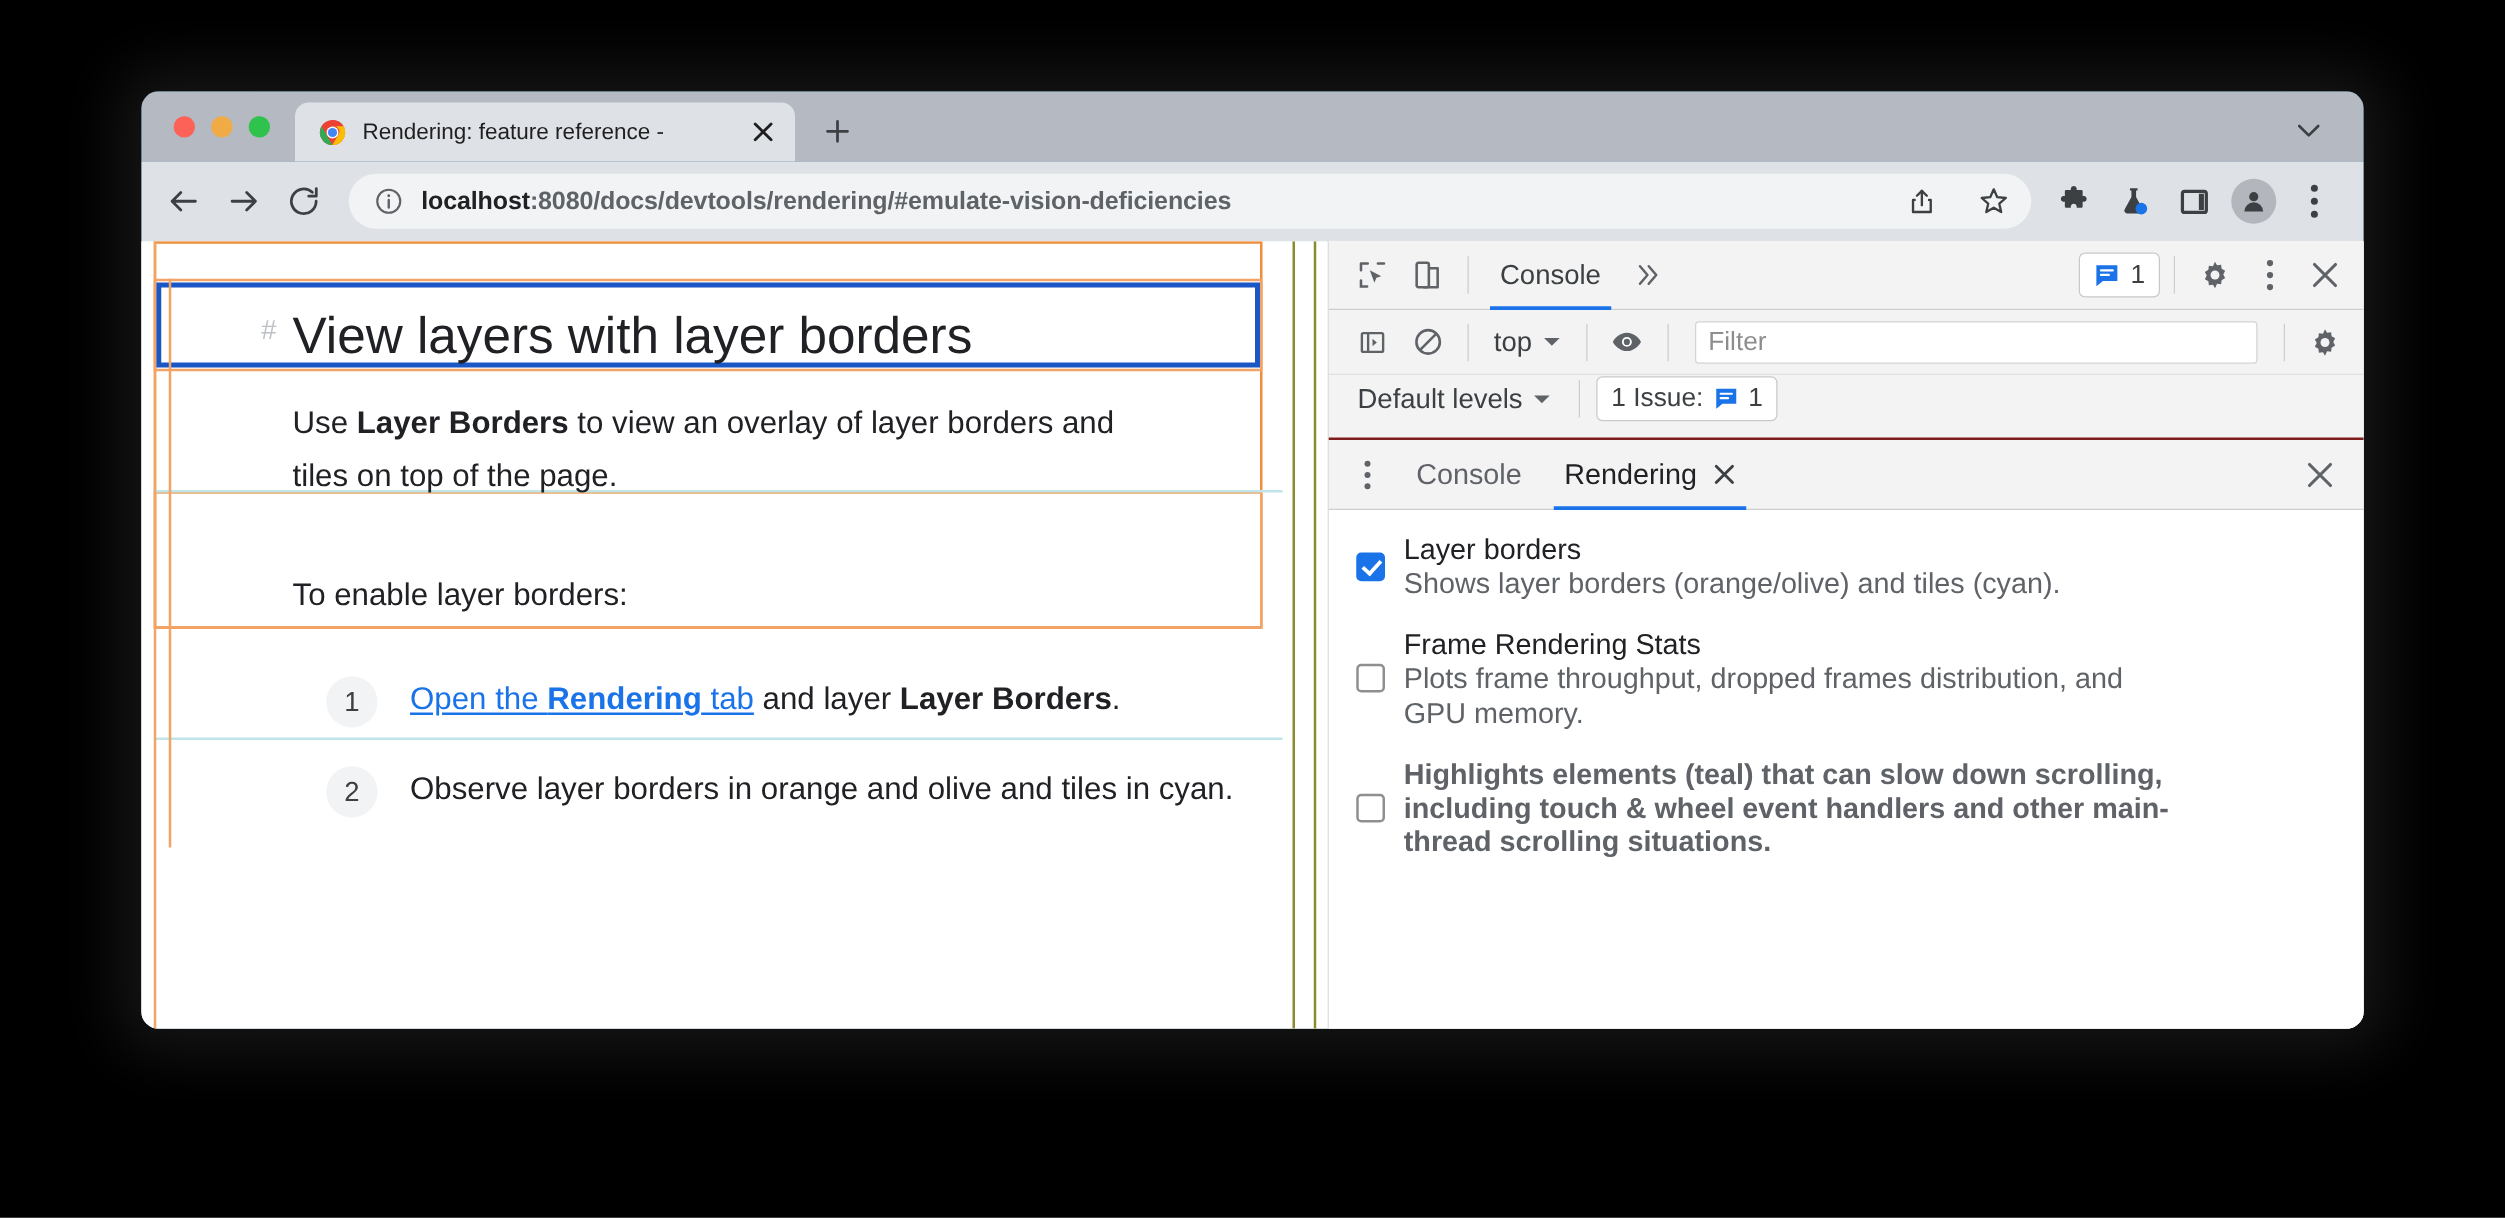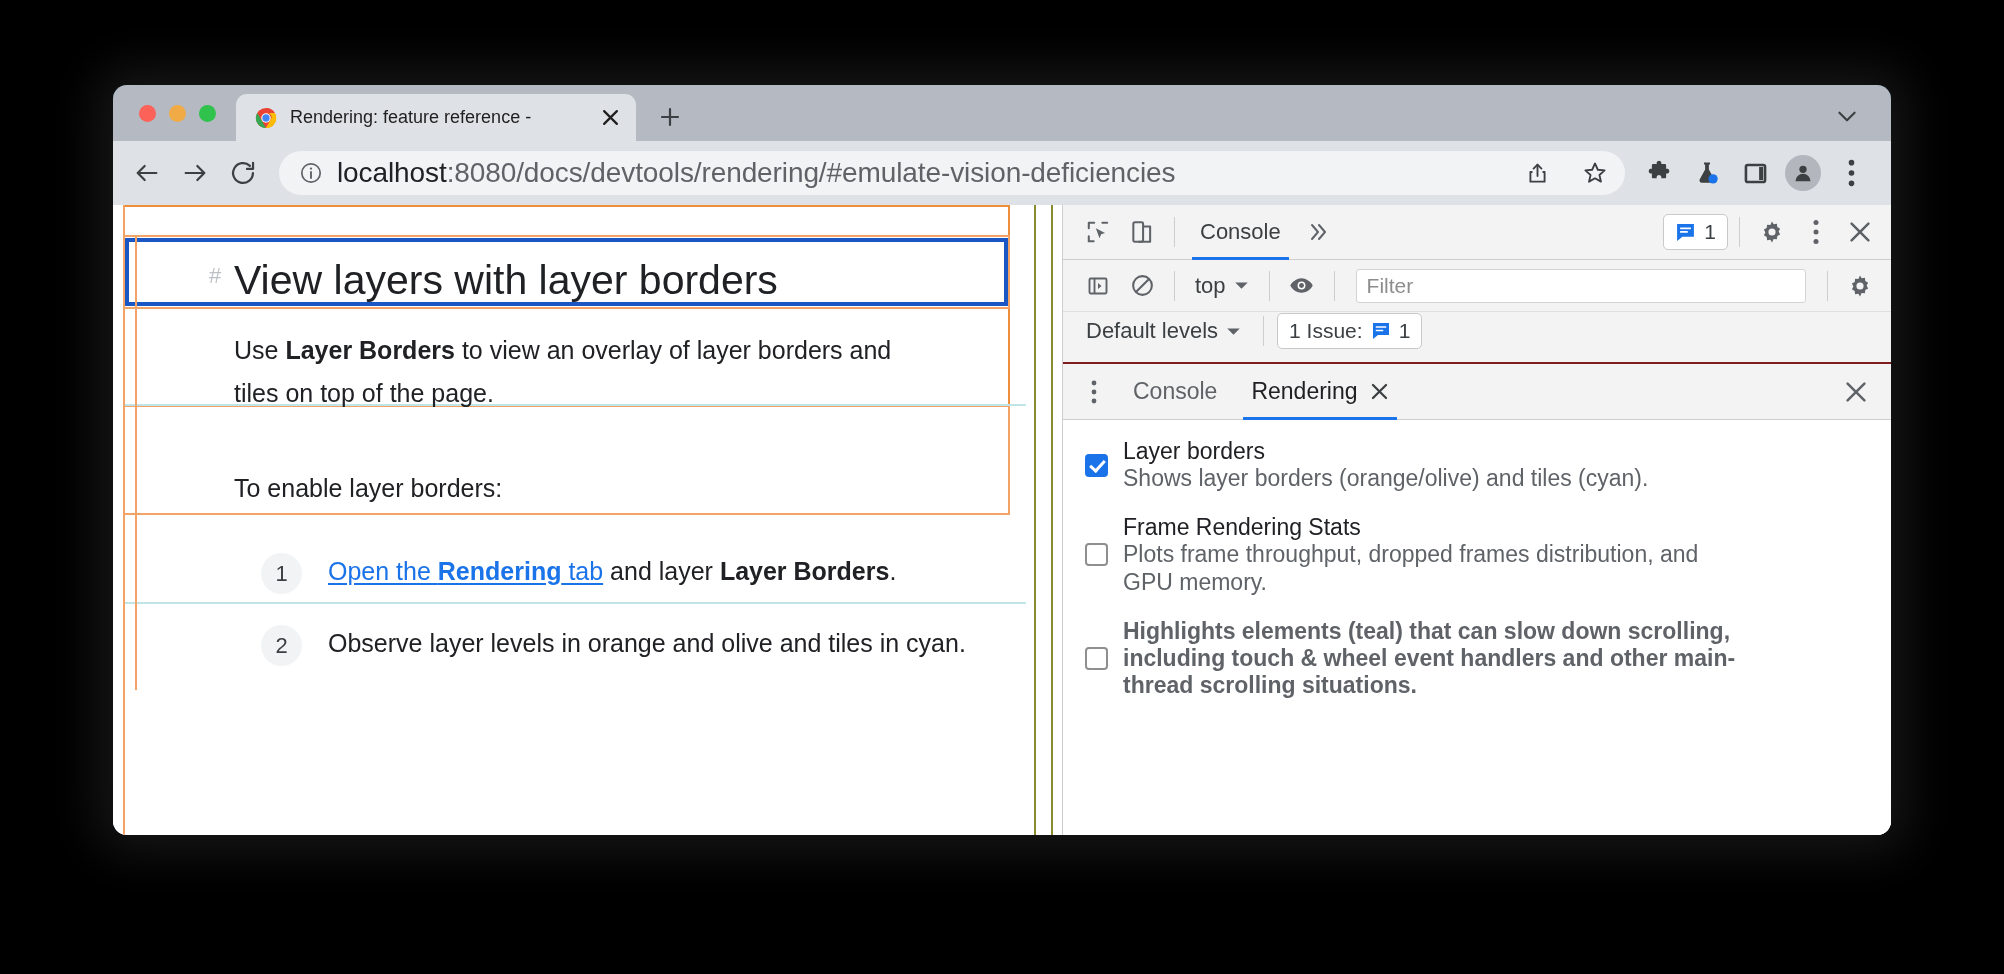--- a/index.html
+++ b/index.html
@@ -12,21 +12,21 @@
 
   
   #window {
     position: absolute;
     left: 113px; top: 73px;
     width: 1778px; height: 750px;
     background: #0c4a6e;
     border-radius: 14px;
     box-shadow: 0 0 48px 18px rgba(40,40,40,0.55);
     overflow: hidden;
-    display: flex; flex-direction: column; margin-top: 12px;
+    display: flex; flex-direction: column;
   }
 
   
   #tabstrip {
     height: 56px;
     background: #b4b9c2;
     display: flex; align-items: flex-end;
     position: relative;
     flex: 0 0 56px;
   }
@@ -97,25 +97,26 @@
     background: #f1f3f4;
     border-radius: 22px;
     display: flex; align-items: center;
     margin: 0 8px 0 10px;
     padding: 0 8px 0 20px;
     gap: 14px;
     min-width: 0;
   }
   .omni-url {
     flex: 1;
-    font-size: 28px;
+    font-size: 20px;
     color: #5f6368;
     white-space: nowrap;
     overflow: hidden;
     letter-spacing: -0.1px;
+    font-weight: bold;
   }
   .omni-url .host { color: #202124; }
   .avatar-circle {
     width: 36px; height: 36px; border-radius: 50%;
     background: #b3b7bd;
     display: flex; align-items: center; justify-content: center;
   }
 
   
   #viewport { flex: 1; display: flex; min-height: 0; background: #fff; position: relative; }
@@ -498,21 +499,21 @@
 
         <p class="doc-p" style="left:121px; top:262px; width:700px;"><span>To enable layer borders:</span></p>
 
         <div class="doc-ol-item" style="left:148px; top:348px; width:760px;">
           <span class="num-badge">1</span>
           <span style="padding-top:4px;"><a href="#"><span>Open the </span><b>Rendering</b><span> tab</span></a><span> and layer </span><b>Layer Borders</b><span>.</span></span>
         </div>
 
         <div class="doc-ol-item" style="left:148px; top:420px; width:790px;">
           <span class="num-badge">2</span>
-          <span style="padding-top:4px;">Observe layer levels in orange and olive and tiles in cyan.</span>
+          <span style="padding-top:4px;">Observe layer borders in orange and olive and tiles in cyan.</span>
         </div>
 
       </div>
     </div>
 
     <div id="devtools">
 
       <div id="dt-main-toolbar" class="dt-row">
         <div class="dt-icon-btn">
           <svg width="26" height="26" viewBox="0 0 24 24">

